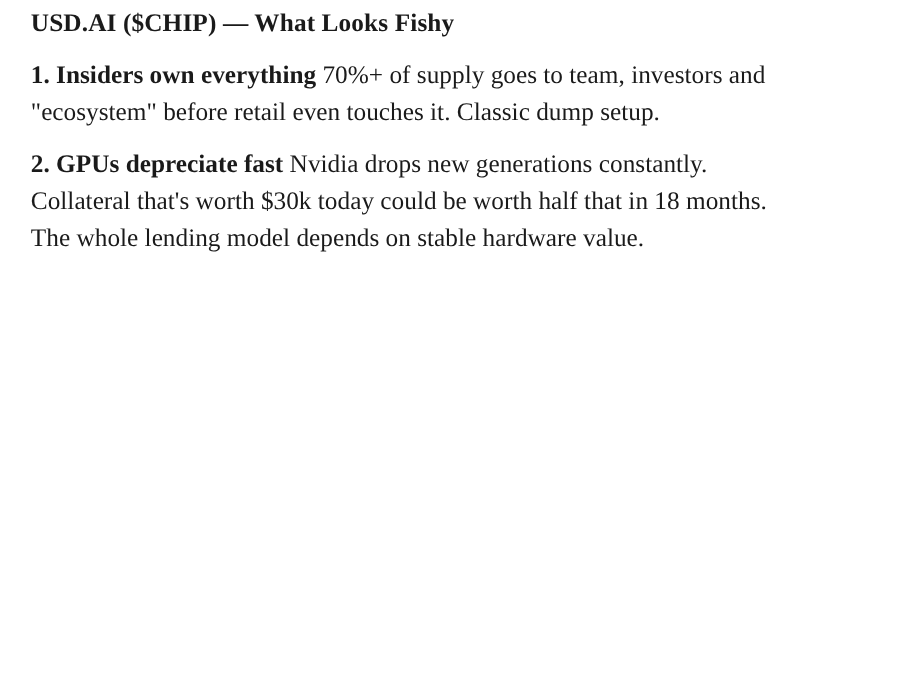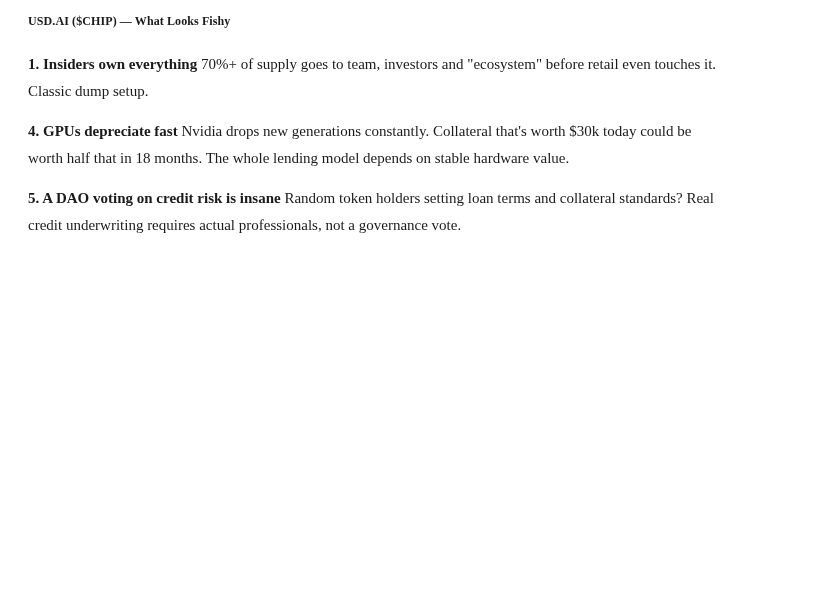--- a/index.html
+++ b/index.html
@@ -14,29 +14,29 @@
     font-family: "Liberation Serif", "DejaVu Serif", serif;
     color: #1a1a1a;
     -webkit-font-smoothing: antialiased;
   }
   .page {
     box-sizing: border-box;
     padding: 9px 0 0 28px;
     width: 728px;
   }
   .doc-title {
-    font-size: 12px;
+    font-size: 23px;
     font-weight: 700;
     line-height: 24px;
     margin: 0 0 18px 0;
     letter-spacing: 0.1px;
   }
   .para {
-    font-size: 15px;
-    line-height: 27px;
+    font-size: 23px;
+    line-height: 34px;
     margin: 12px 0 13px 0;
   }
   .para strong {
     font-weight: 700;
   }
   .para:last-child {
     margin-bottom: 0;
   }
 </style>
 </head>
@@ -47,25 +47,21 @@
   <h1 class="doc-title">USD.AI ($CHIP) — What Looks Fishy</h1>
 
   <p class="para">
     <strong>1. Insiders own everything</strong>
     <span>70%+ of supply goes to team, investors and "ecosystem" before retail even touches it. Classic dump setup.</span>
   </p>
 
 
 
   <p class="para">
-    <strong>4. GPUs depreciate fast</strong>
+    <strong>2. GPUs depreciate fast</strong>
     <span>Nvidia drops new generations constantly. Collateral that's worth $30k today could be worth half that in 18 months. The whole lending model depends on stable hardware value.</span>
   </p>
 
-  <p class="para">
-    <strong>5. A DAO voting on credit risk is insane</strong>
-    <span>Random token holders setting loan terms and collateral standards? Real credit underwriting requires actual professionals, not a governance vote.</span>
-  </p>
 
 
 
 
 </div>
 
 </body></html>

